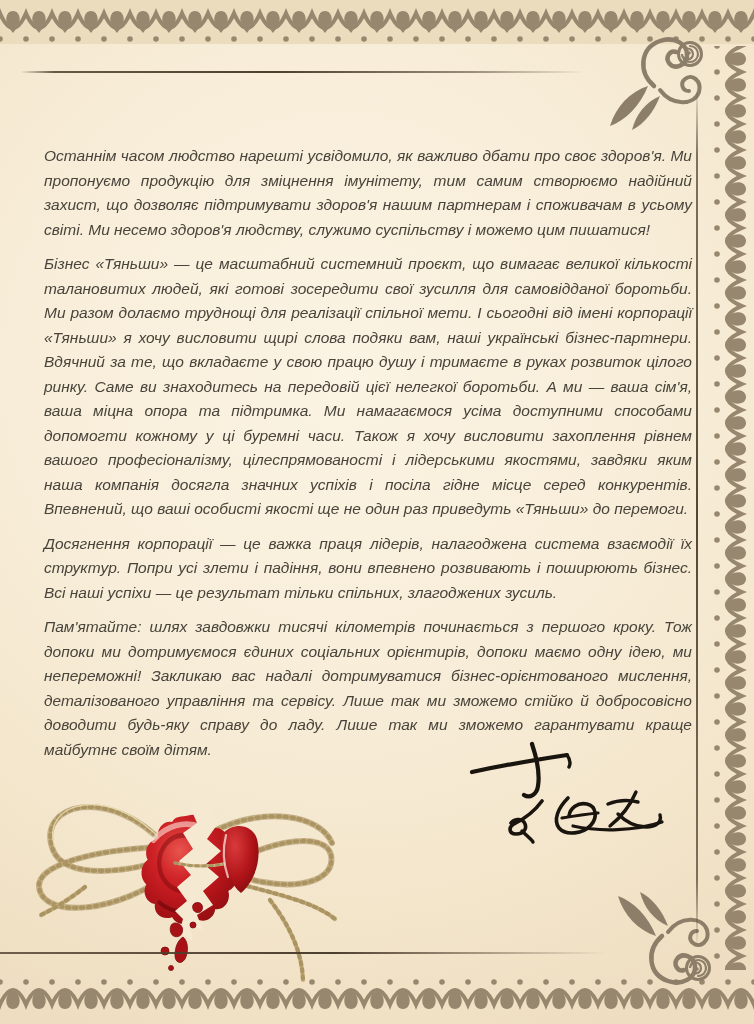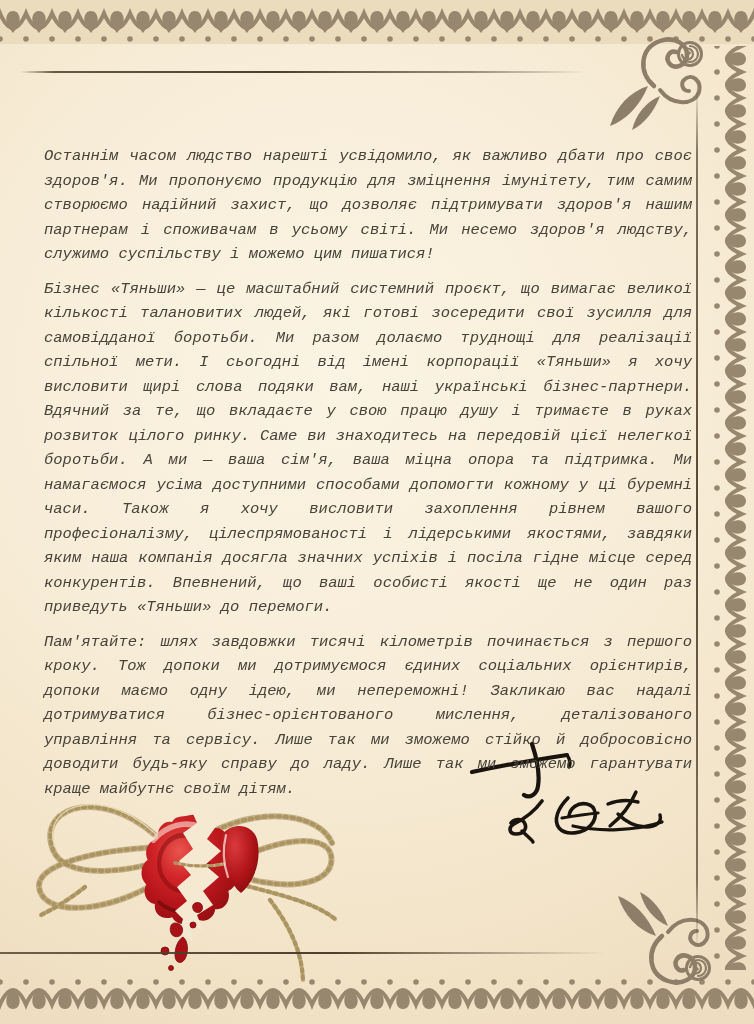--- a/index.html
+++ b/index.html
@@ -1,20 +1,20 @@
 <!DOCTYPE html>
 <html style="--page-bg: #f8eeda; --strip-bg: #ecdcbe; --lace-color: #97876e; --ornament-color: #8d7e69; --rule-color: #4d3f2d; --ink-color: #49443b; --seal-red: #c2181c; --seal-red-dark: #8c0d10; --seal-highlight: #ef6a5e; --twine-color: #cdb57e; --signature-ink: #1a140f;"><head>
 <meta charset="utf-8">
 <style>
   html,body{margin:0;padding:0;background:#e9e2d4;}
   .page{
     position:relative;width:754px;height:1024px;overflow:hidden;
     background:
       radial-gradient(ellipse 95% 70% at 45% 36%, #fbf3e3 0%, #f8eeda 40%, #f3e5ca 78%, #eeddc0 100%);
-    font-family:Liberation Mono, monospace;
+    font-family:Liberation Sans, sans-serif;
   }
   .decor-layer{position:absolute;left:0;top:0;}
   
   .lace-fill{fill:var(--lace-color,#97876e);}
   .lace-stroke{fill:none;stroke:var(--lace-color,#97876e);}
   .orn{fill:none;stroke:var(--ornament-color,#8d7e69);stroke-linecap:round;}
   .orn-fill{fill:var(--ornament-color,#8d7e69);stroke:none;}
   
   .rule{position:absolute;height:2px;}
   .rule-top{left:20px;top:71px;width:566px;
@@ -169,16 +169,17 @@
     </g>
   </svg>
 
   <div class="rule rule-top"></div>
   <div class="rule rule-bottom"></div>
   <div class="rule-vert"></div>
 
   <div class="letter">
     <p>Останнім часом людство нарешті усвідомило, як важливо дбати про своє здоров'я. Ми пропонуємо продукцію для зміцнення імунітету, тим самим створюємо надійний захист, що дозволяє підтримувати здоров'я нашим партнерам і споживачам в усьому світі. Ми несемо здоров'я людству, служимо суспільству і можемо цим пишатися!</p>
     <p>Бізнес «Тяньши» — це масштабний системний проєкт, що вимагає великої кількості талановитих людей, які готові зосередити свої зусилля для самовідданої боротьби. Ми разом долаємо труднощі для реалізації спільної мети. І сьогодні від імені корпорації «Тяньши» я хочу висловити щирі слова подяки вам, наші українські бізнес-партнери. Вдячний за те, що вкладаєте у свою працю душу і тримаєте в руках розвиток цілого ринку. Саме ви знаходитесь на передовій цієї нелегкої боротьби. А ми — ваша сім'я, ваша міцна опора та підтримка. Ми намагаємося усіма доступними способами допомогти кожному у ці буремні часи. Також я хочу висловити захоплення рівнем вашого професіоналізму, цілеспрямованості і лідерськими якостями, завдяки яким наша компанія досягла значних успіхів і посіла гідне місце серед конкурентів. Впевнений, що ваші особисті якості ще не один раз приведуть «Тяньши» до перемоги.</p>
+    <p>Досягнення корпорації — це важка праця лідерів, налагоджена система взаємодії їх структур. Попри усі злети і падіння, вони впевнено розвивають і поширюють бізнес. Всі наші успіхи — це результат тільки спільних, злагоджених зусиль.</p>
     <p>Пам'ятайте: шлях завдовжки тисячі кілометрів починається з першого кроку. Тож допоки ми дотримуємося єдиних соціальних орієнтирів, допоки маємо одну ідею, ми непереможні! Закликаю вас надалі дотримуватися бізнес-орієнтованого мислення, деталізованого управління та сервісу. Лише так ми зможемо стійко й добросовісно доводити будь-яку справу до ладу. Лише так ми зможемо гарантувати краще майбутнє своїм дітям.</p>
   </div>
 
 </div>
 
 </body></html>

